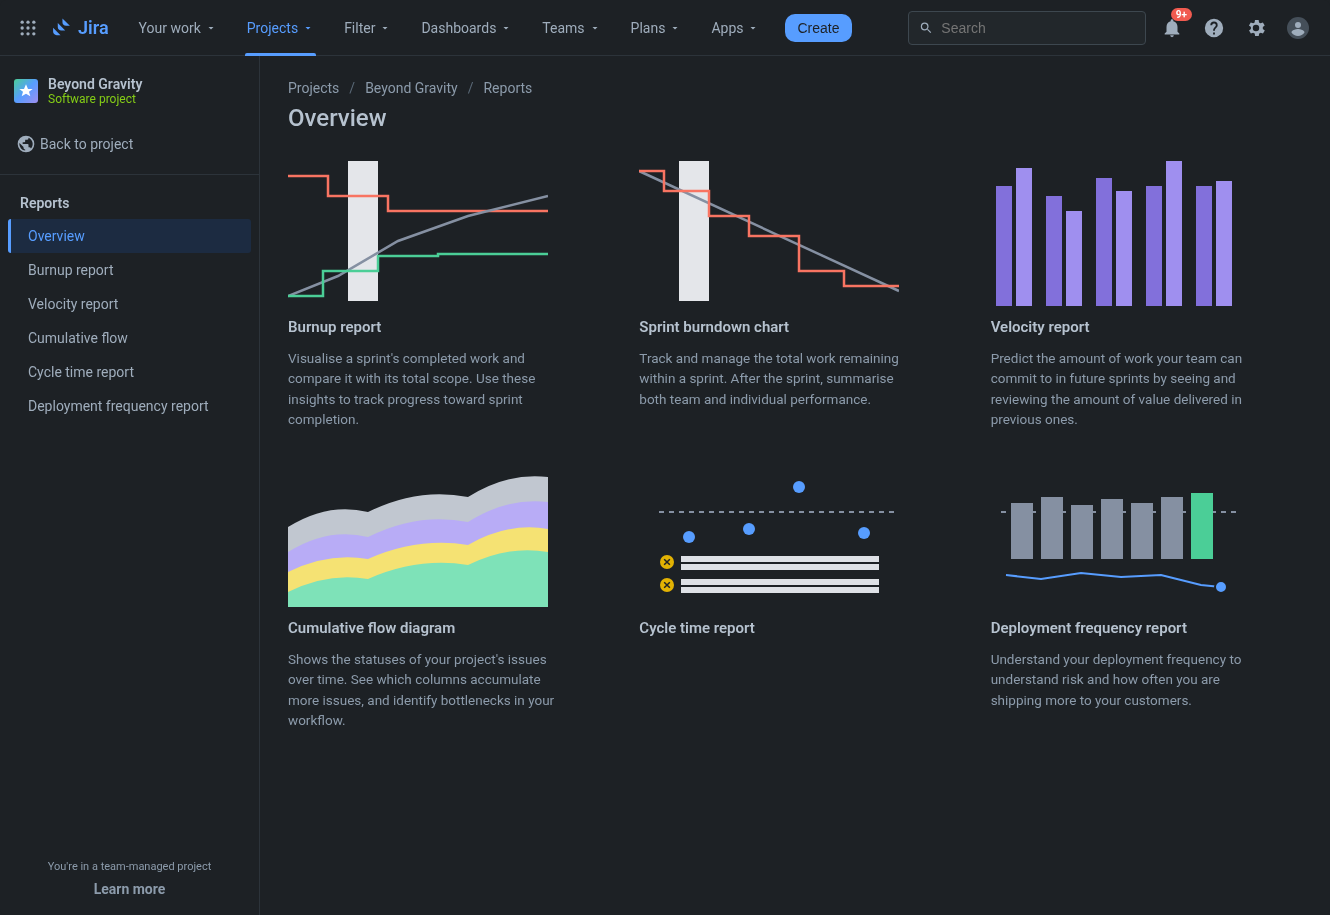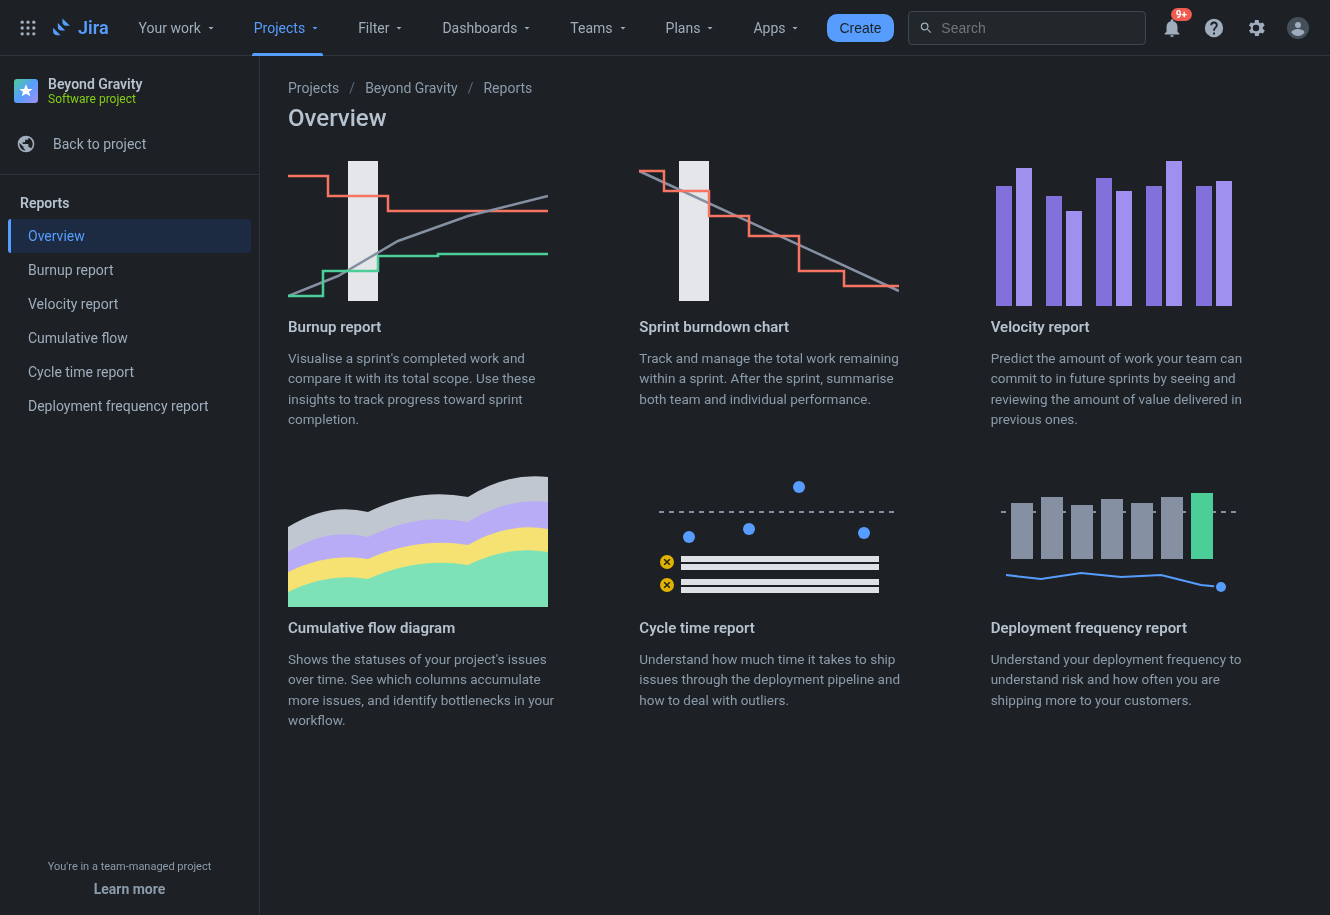--- a/index.html
+++ b/index.html
@@ -24,40 +24,40 @@
   border-bottom: 1px solid #2c333a;
   display: flex;
   align-items: center;
   padding: 0 16px;
   gap: 4px;
 }
 .app-switcher { width: 24px; height: 24px; display:flex; align-items:center; justify-content:center; cursor:pointer; color:#9fadbc; margin-right:8px;}
 .app-switcher svg { width:20px; height:20px; }
 .logo { display:flex; align-items:center; gap:4px; color:#579dff; margin-right:16px; font-weight:600; font-size:18px;}
 .logo svg { width:22px; height:22px; }
-.nav-items { display:flex; align-items:center; gap:17px;}
+.nav-items { display:flex; align-items:center; gap:10px;}
 .nav-item { padding:0 10px; height:56px; display:flex; align-items:center; gap:4px; color:#9fadbc; font-size:14px; cursor:pointer; position:relative;}
 .nav-item.active { color:#579dff; }
 .nav-item.active::after { content:""; position:absolute; bottom:0; left:8px; right:8px; height:3px; background:#579dff; border-radius:2px 2px 0 0;}
 .chevron { width:12px; height:12px; }
 .create-btn { background:#579dff; color:#1d2125; border:none; border-radius:10px; padding:6px 12px; font-size:14px; font-weight:500; cursor:pointer; margin-left:12px;}
 .topbar-right { margin-left:auto; display:flex; align-items:center; gap:10px;}
 .search-box { background:#22272b; border:1px solid #3d474f; border-radius:4px; height:32px; width:238px; display:flex; align-items:center; padding:16px 10px; color:#9fadbc;}
 .search-box svg { width:16px; height:16px; margin-right:8px;}
 .search-box input { background:transparent; border:none; outline:none; color:#b6c2cf; font-size:14px; width:100%;}
 .icon-btn { width:32px; height:32px; display:flex; align-items:center; justify-content:center; color:#9fadbc; cursor:pointer; border-radius:50%; position:relative;}
 .badge { position:absolute; top:-4px; right:-4px; background:#f15b50; color:#fff; font-size:10px; font-weight:700; border-radius:9px; padding:1px 5px; min-width:18px; text-align:center;}
 .main-layout { display:flex; flex:1; overflow:hidden;}
 .sidebar { width:260px; border-right:1px solid #2c333a; display:flex; flex-direction:column; padding-top:20px;}
 .project-header { display:flex; align-items:center; gap:10px; padding:0 14px 18px;}
 .project-avatar { width:24px; height:24px; border-radius:3px; background:linear-gradient(135deg,#4bce97,#579dff,#9f8fef); display:flex; align-items:center; justify-content:center;}
 .project-info { display:flex; flex-direction:column;}
 .project-name { color:#b6c2cf; font-size:14px; font-weight:600;}
 .project-type { color:#84cc16; font-size:12px;}
-.back-link { display:flex; align-items:center; gap:17px; padding:10px 16px; color:#9fadbc; font-size:14px; cursor:pointer; margin-bottom:10px;}
+.back-link { display:flex; align-items:center; gap:4px; padding:10px 16px; color:#9fadbc; font-size:14px; cursor:pointer; margin-bottom:10px;}
 .back-link svg { width:20px; height:20px;}
 .sidebar-divider { height:1px; background:#2c333a; margin:0 0 12px;}
 .sidebar-section-title { color:#b6c2cf; font-size:14px; font-weight:600; padding:8px 20px;}
 .sidebar-item { padding:9px 20px; color:#9fadbc; font-size:14px; cursor:pointer; margin:0 8px; border-radius:3px;}
 .sidebar-item.active { background:#1c2b41; color:#579dff; border-left:3px solid #579dff; padding-left:17px; margin-left:8px;}
 .sidebar-footer { margin-top:auto; text-align:center; padding:18px 28px; color:#8c9bab; font-size:11px;}
 .sidebar-footer .learn { color:#8c9bab; font-size:14px; display:block; margin-top:8px; cursor:pointer;font-weight:bold;}
 .content { flex:1; padding:24px 28px; overflow:auto;}
 .breadcrumb { display:flex; align-items:center; gap:10px; color:#8c9bab; font-size:14px; margin-bottom:8px;}
 .breadcrumb span.sep { color:#5a6977;}
@@ -287,21 +287,20 @@
               <path d="M28 101 l0 8 M24 105 l8 0" stroke="#1d2125" stroke-width="1.5" transform="rotate(45 28 105)"></path>
               <line x1="42" y1="102" x2="240" y2="102" stroke="#dee1e6" stroke-width="6"></line>
               <line x1="42" y1="110" x2="240" y2="110" stroke="#dee1e6" stroke-width="6"></line>
               <circle cx="28" cy="128" r="7" fill="#e2b203"></circle>
               <path d="M28 124 l0 8 M24 128 l8 0" stroke="#1d2125" stroke-width="1.5" transform="rotate(45 28 128)"></path>
               <line x1="42" y1="125" x2="240" y2="125" stroke="#dee1e6" stroke-width="6"></line>
               <line x1="42" y1="133" x2="240" y2="133" stroke="#dee1e6" stroke-width="6"></line>
             </svg>
           </div>
           <h3>Cycle time report</h3>
-          <p>Understand how much time it takes to ship issues through the deployment pipeline and how to deal with outliers.</p>
         </div>
 
         <div class="card">
           <div class="thumb">
             <svg viewBox="0 0 260 150" width="260" height="150">
               <line x1="10" y1="55" x2="250" y2="55" stroke="#8590a2" stroke-width="2" stroke-dasharray="5 5"></line>
               <rect x="20" y="46" width="22" height="56" fill="#8590a2"></rect>
               <rect x="50" y="40" width="22" height="62" fill="#8590a2"></rect>
               <rect x="80" y="48" width="22" height="54" fill="#8590a2"></rect>
               <rect x="110" y="42" width="22" height="60" fill="#8590a2"></rect>

